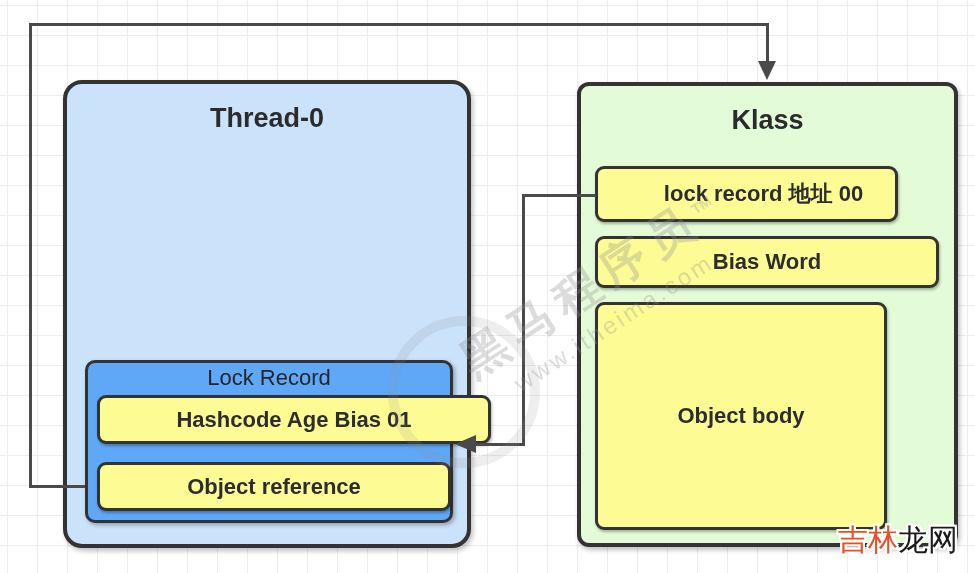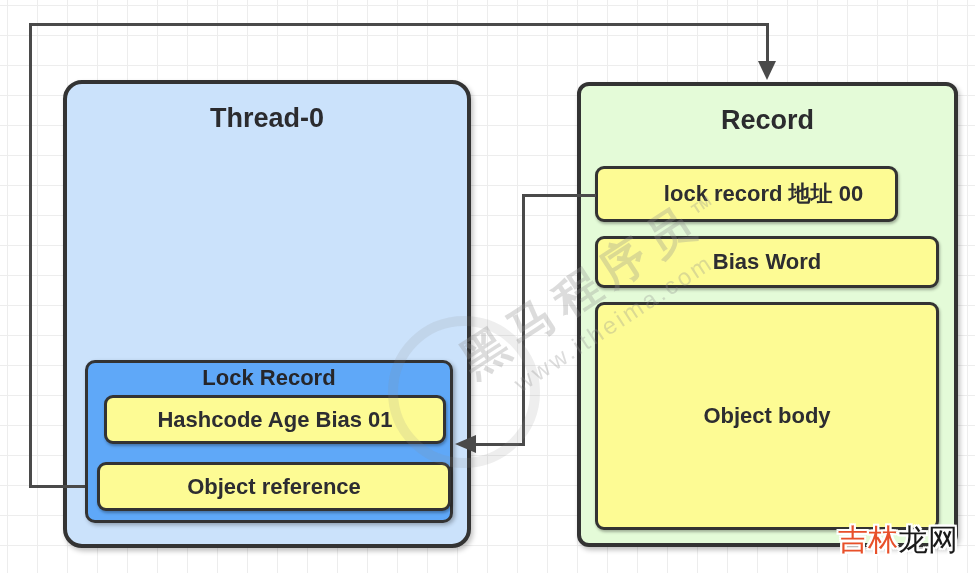--- a/index.html
+++ b/index.html
@@ -51,36 +51,36 @@
 
   .lock-record-box {
     position: absolute; z-index: 3;
     left: 85px; top: 360px; width: 368px; height: 163px;
     background: #5fa8f8;
     border: 3px solid #333333; border-radius: 10px;
     box-shadow: 2px 2px 4px rgba(0,0,0,0.3);
   }
   .lr-title {
     margin-top: 2px; text-align: center;
-    font-size: 22px; font-weight: 700; color: #26262a;
+    font-size: 22px; font-weight: 400; color: #26262a;
   }
 
   .slot {
     position: absolute; z-index: 4;
     background: #fdfb94;
     border: 3px solid #333333; border-radius: 9px;
     display: flex; align-items: center; justify-content: center;
     font-size: 22px; font-weight: 700; color: #2d2d31;
     box-shadow: 1px 2px 3px rgba(0,0,0,0.3);
   }
-  .slot-hashcode   { left: 104px;  top: 395px; width: 342px; height: 49px; }
+  .slot-hashcode   { left: 97px;  top: 395px; width: 394px; height: 49px; }
   .slot-objref     { left: 97px;  top: 462px; width: 354px; height: 49px; }
   .slot-lockaddr   { left: 595px; top: 166px; width: 303px; height: 56px; padding-left: 34px; }
   .slot-klass      { left: 595px; top: 236px; width: 344px; height: 52px; }
-  .slot-objbody    { left: 595px; top: 302px; width: 344px; height: 228px; }
+  .slot-objbody    { left: 595px; top: 302px; width: 292px; height: 228px; }
 
   
   .watermark {
     position: absolute; left: 367px; top: 252px; width: 460px;
     transform: rotate(-33deg);
     z-index: 10; pointer-events: none;
     text-align: center; color: #8f8f8f;
   }
   .wm-brand { font-size: 46px; font-weight: 700; letter-spacing: 9px; opacity: 0.30; }
   .wm-tm { font-size: 14px; vertical-align: super; letter-spacing: 0; }
@@ -123,21 +123,21 @@
     <div class="big-title">Thread-0</div>
   </div>
 
   <div class="lock-record-box">
     <div class="lr-title">Lock Record</div>
   </div>
   <div class="slot slot-hashcode">Hashcode Age Bias 01</div>
   <div class="slot slot-objref">Object reference</div>
 
   <div class="big-box object-box">
-    <div class="big-title">Record</div>
+    <div class="big-title">Klass</div>
   </div>
   <div class="slot slot-lockaddr">lock record 地址 00</div>
   <div class="slot slot-klass">Bias Word</div>
   <div class="slot slot-objbody">Object body</div>
 
   <div class="wm-ring"></div>
   <div class="watermark">
     <div class="wm-brand"><span>黑马程序员</span><span class="wm-tm">TM</span></div>
     <div class="wm-url">www.itheima.com</div>
   </div>

